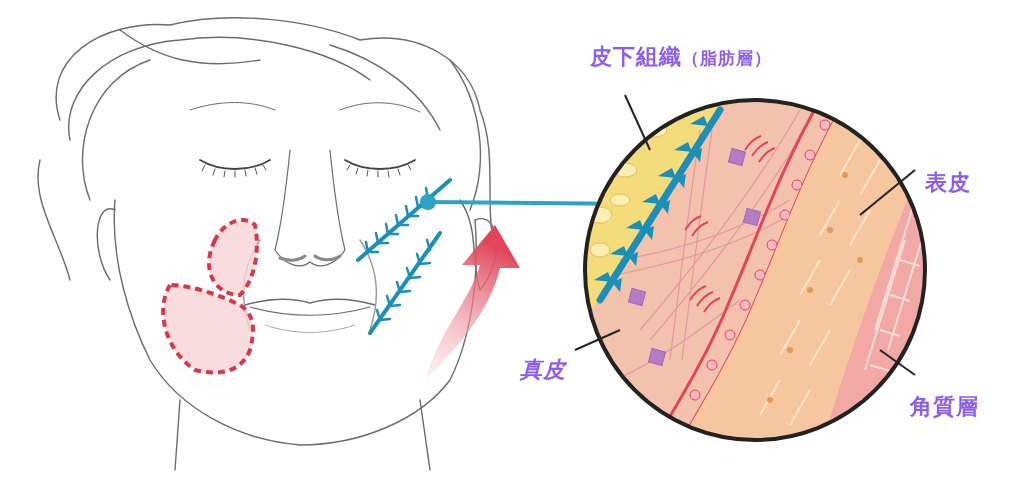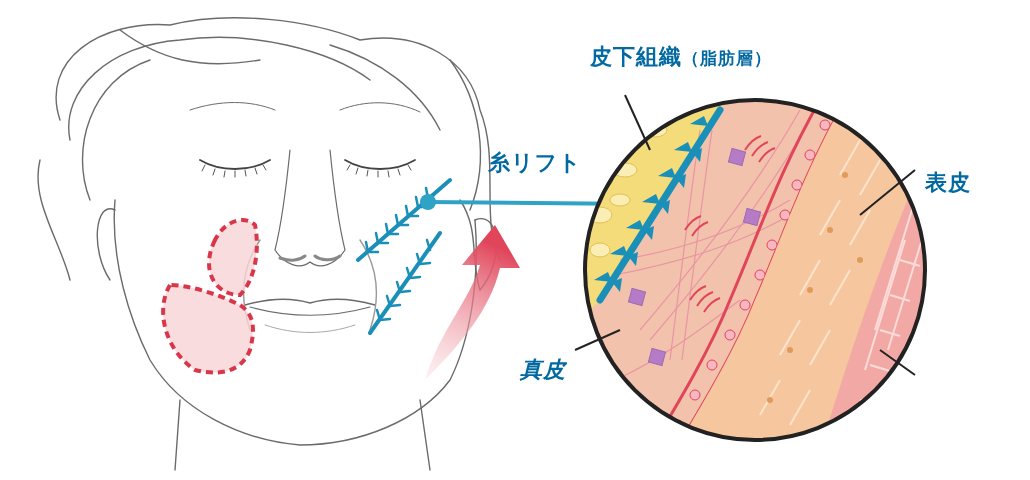--- a/index.html
+++ b/index.html
@@ -1,18 +1,18 @@
 <!DOCTYPE html>
 <html><head>
 <meta charset="utf-8">
 <style>
   html,body{margin:0;padding:0;background:#ffffff;}
   body{width:1030px;height:480px;overflow:hidden;position:relative;font-family:"DejaVu Sans","Liberation Sans",sans-serif;}
   .stage{position:absolute;left:0;top:0;width:1030px;height:480px;}
-  .label{position:absolute;font-weight:bold;color:#0369a1;font-size:22px;letter-spacing:1px;white-space:nowrap;}
+  .label{position:absolute;font-weight:bold;color:#8b5cf6;font-size:22px;letter-spacing:1px;white-space:nowrap;}
   .label small{font-size:17px;}
 </style>
 </head>
 <body>
 
 <div class="stage">
 <svg width="1030" height="480" viewBox="0 0 1030 480">
   <defs>
     <clipPath id="circ">
           <circle cx="755" cy="270" r="170"></circle>
@@ -164,16 +164,16 @@
     <line x1="625" y1="95" x2="650" y2="150"></line>
     <line x1="915" y1="170" x2="860" y2="215"></line>
     <line x1="575" y1="350" x2="620" y2="330"></line>
     <line x1="915" y1="375" x2="880" y2="350"></line>
   </g>
 </svg>
 
   <div class="label" style="left:590px;top:42px;">
     <span>皮下組織</span><small>（脂肪層）</small>
   </div>
-  <div class="label" style="left:488px;top:148px;">糸リフト</div>
   <div class="label" style="left:925px;top:168px;font-family:Liberation Serif, serif;">表皮</div>
   <div class="label" style="left:520px;top:355px;font-style:italic;">真皮</div>
+  <div class="label" style="left:910px;top:392px;">角質層</div>
 </div>
 
 </body></html>

